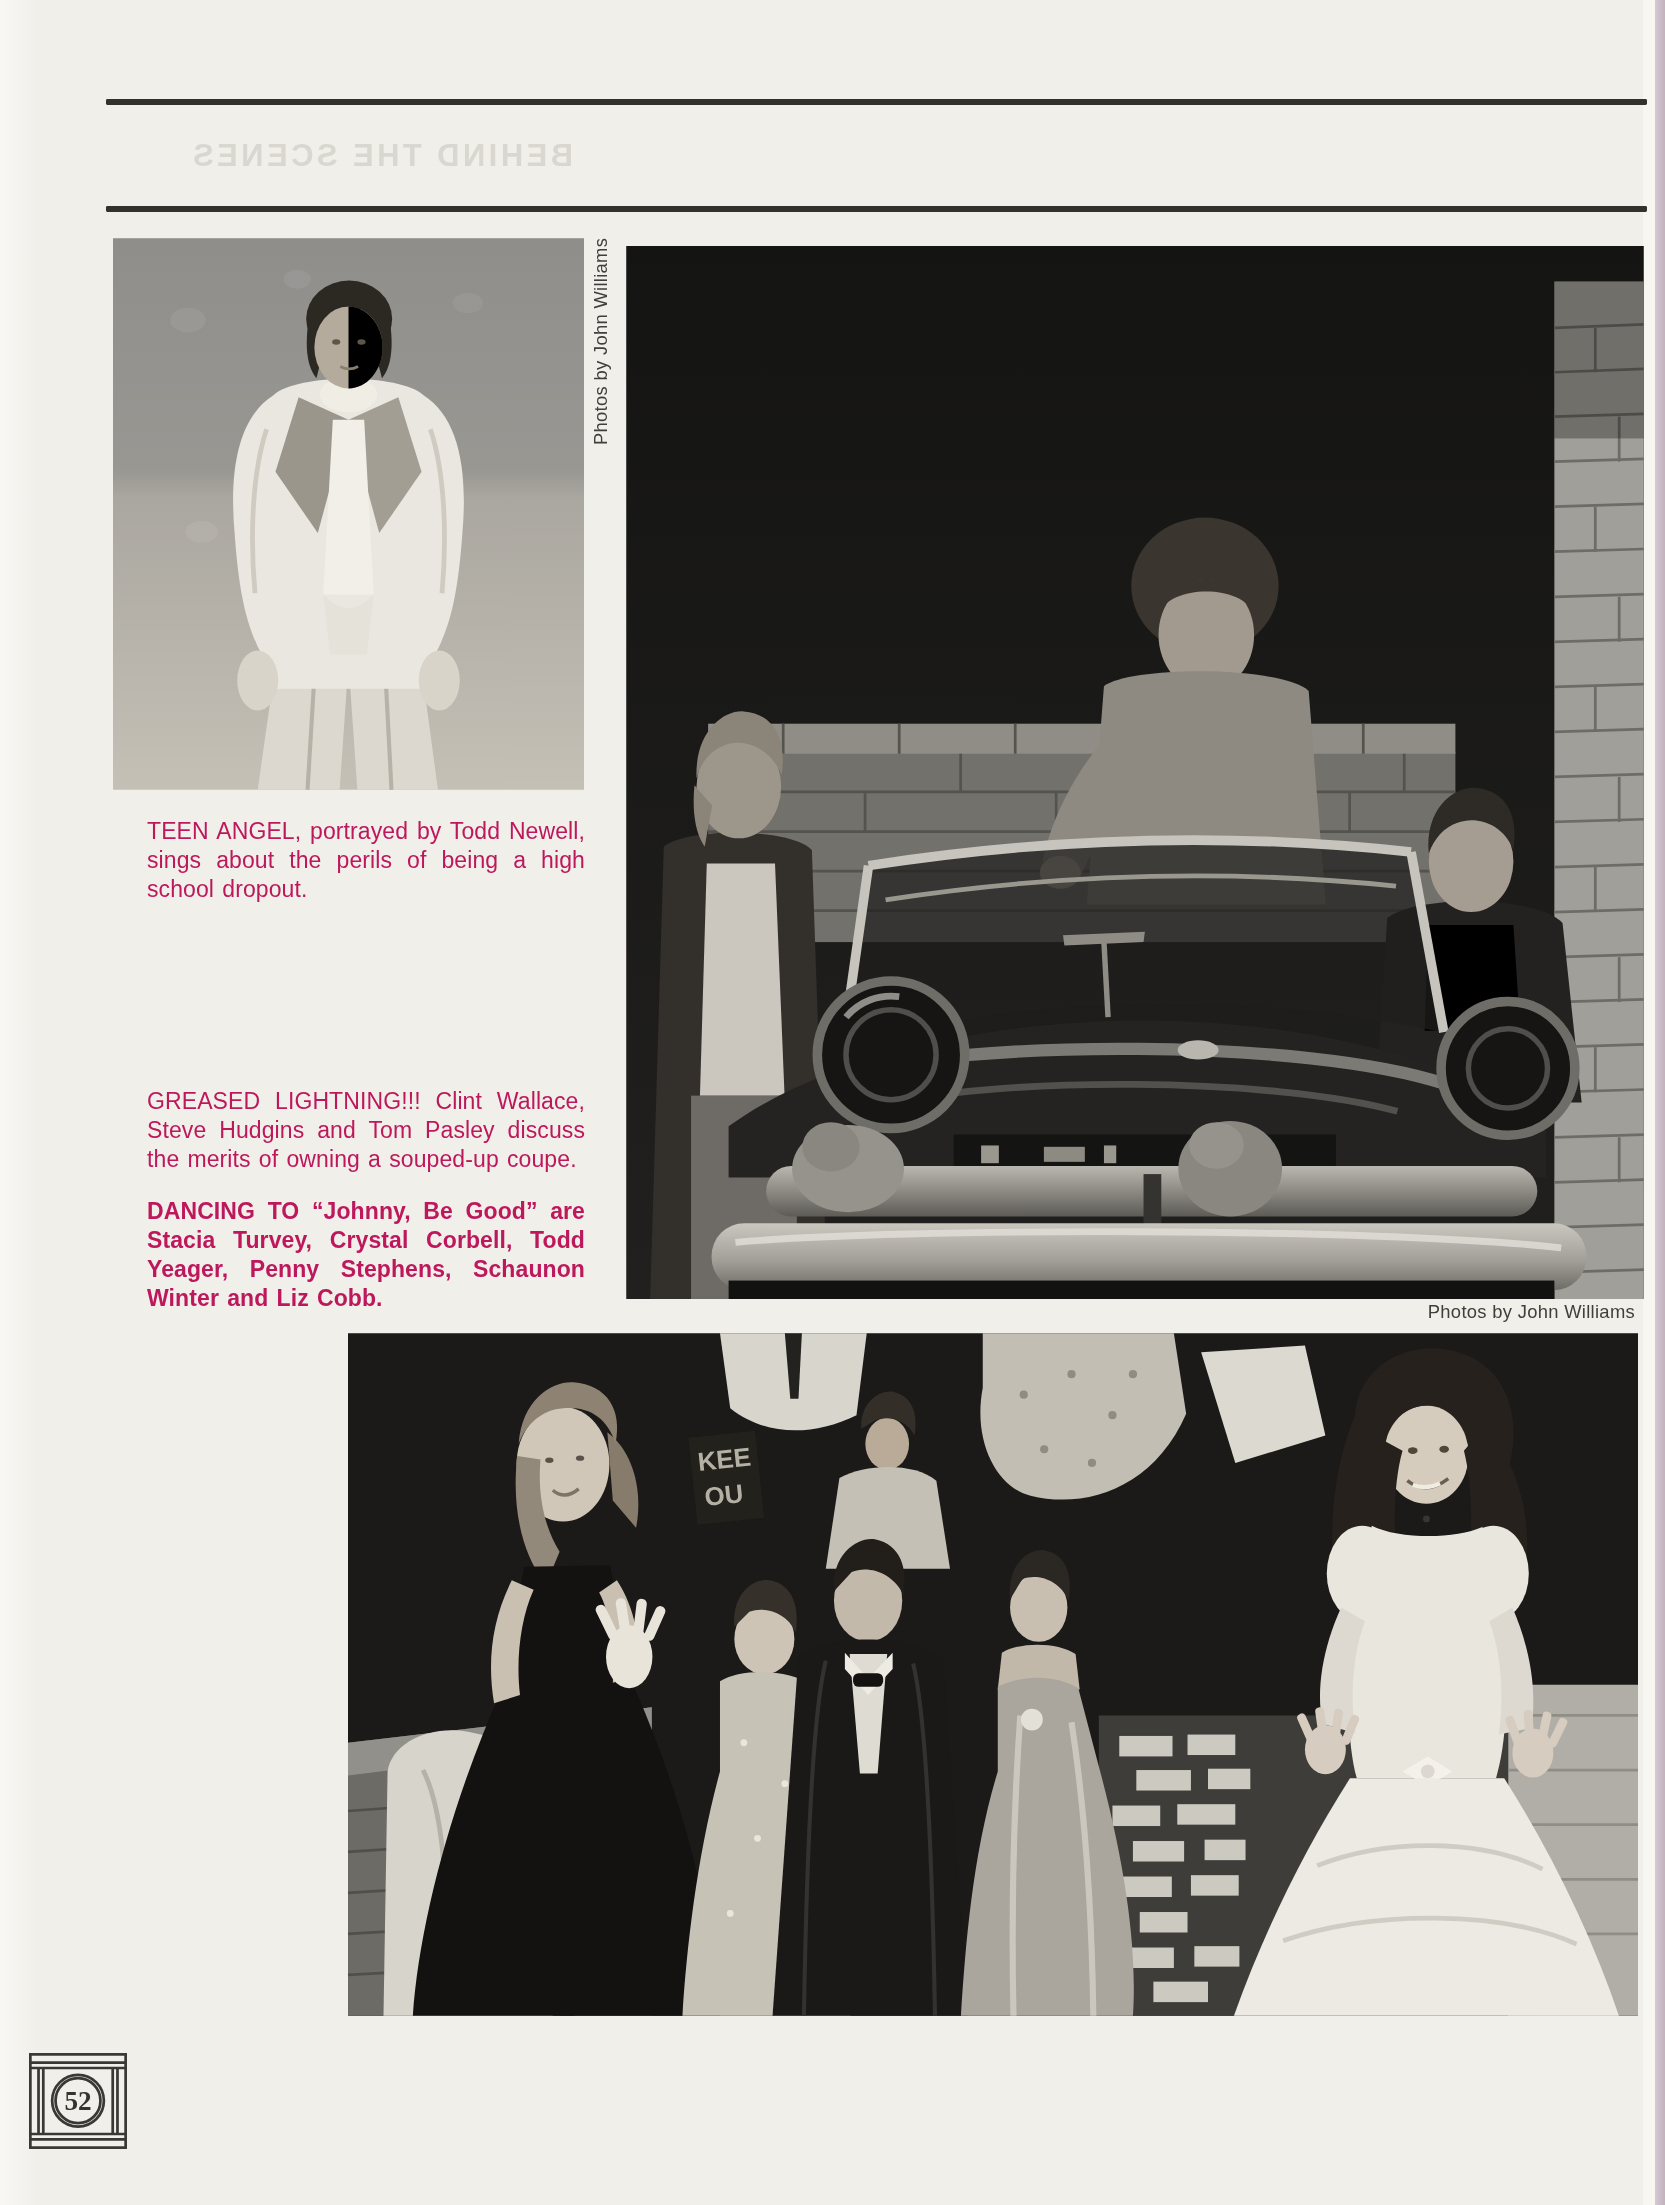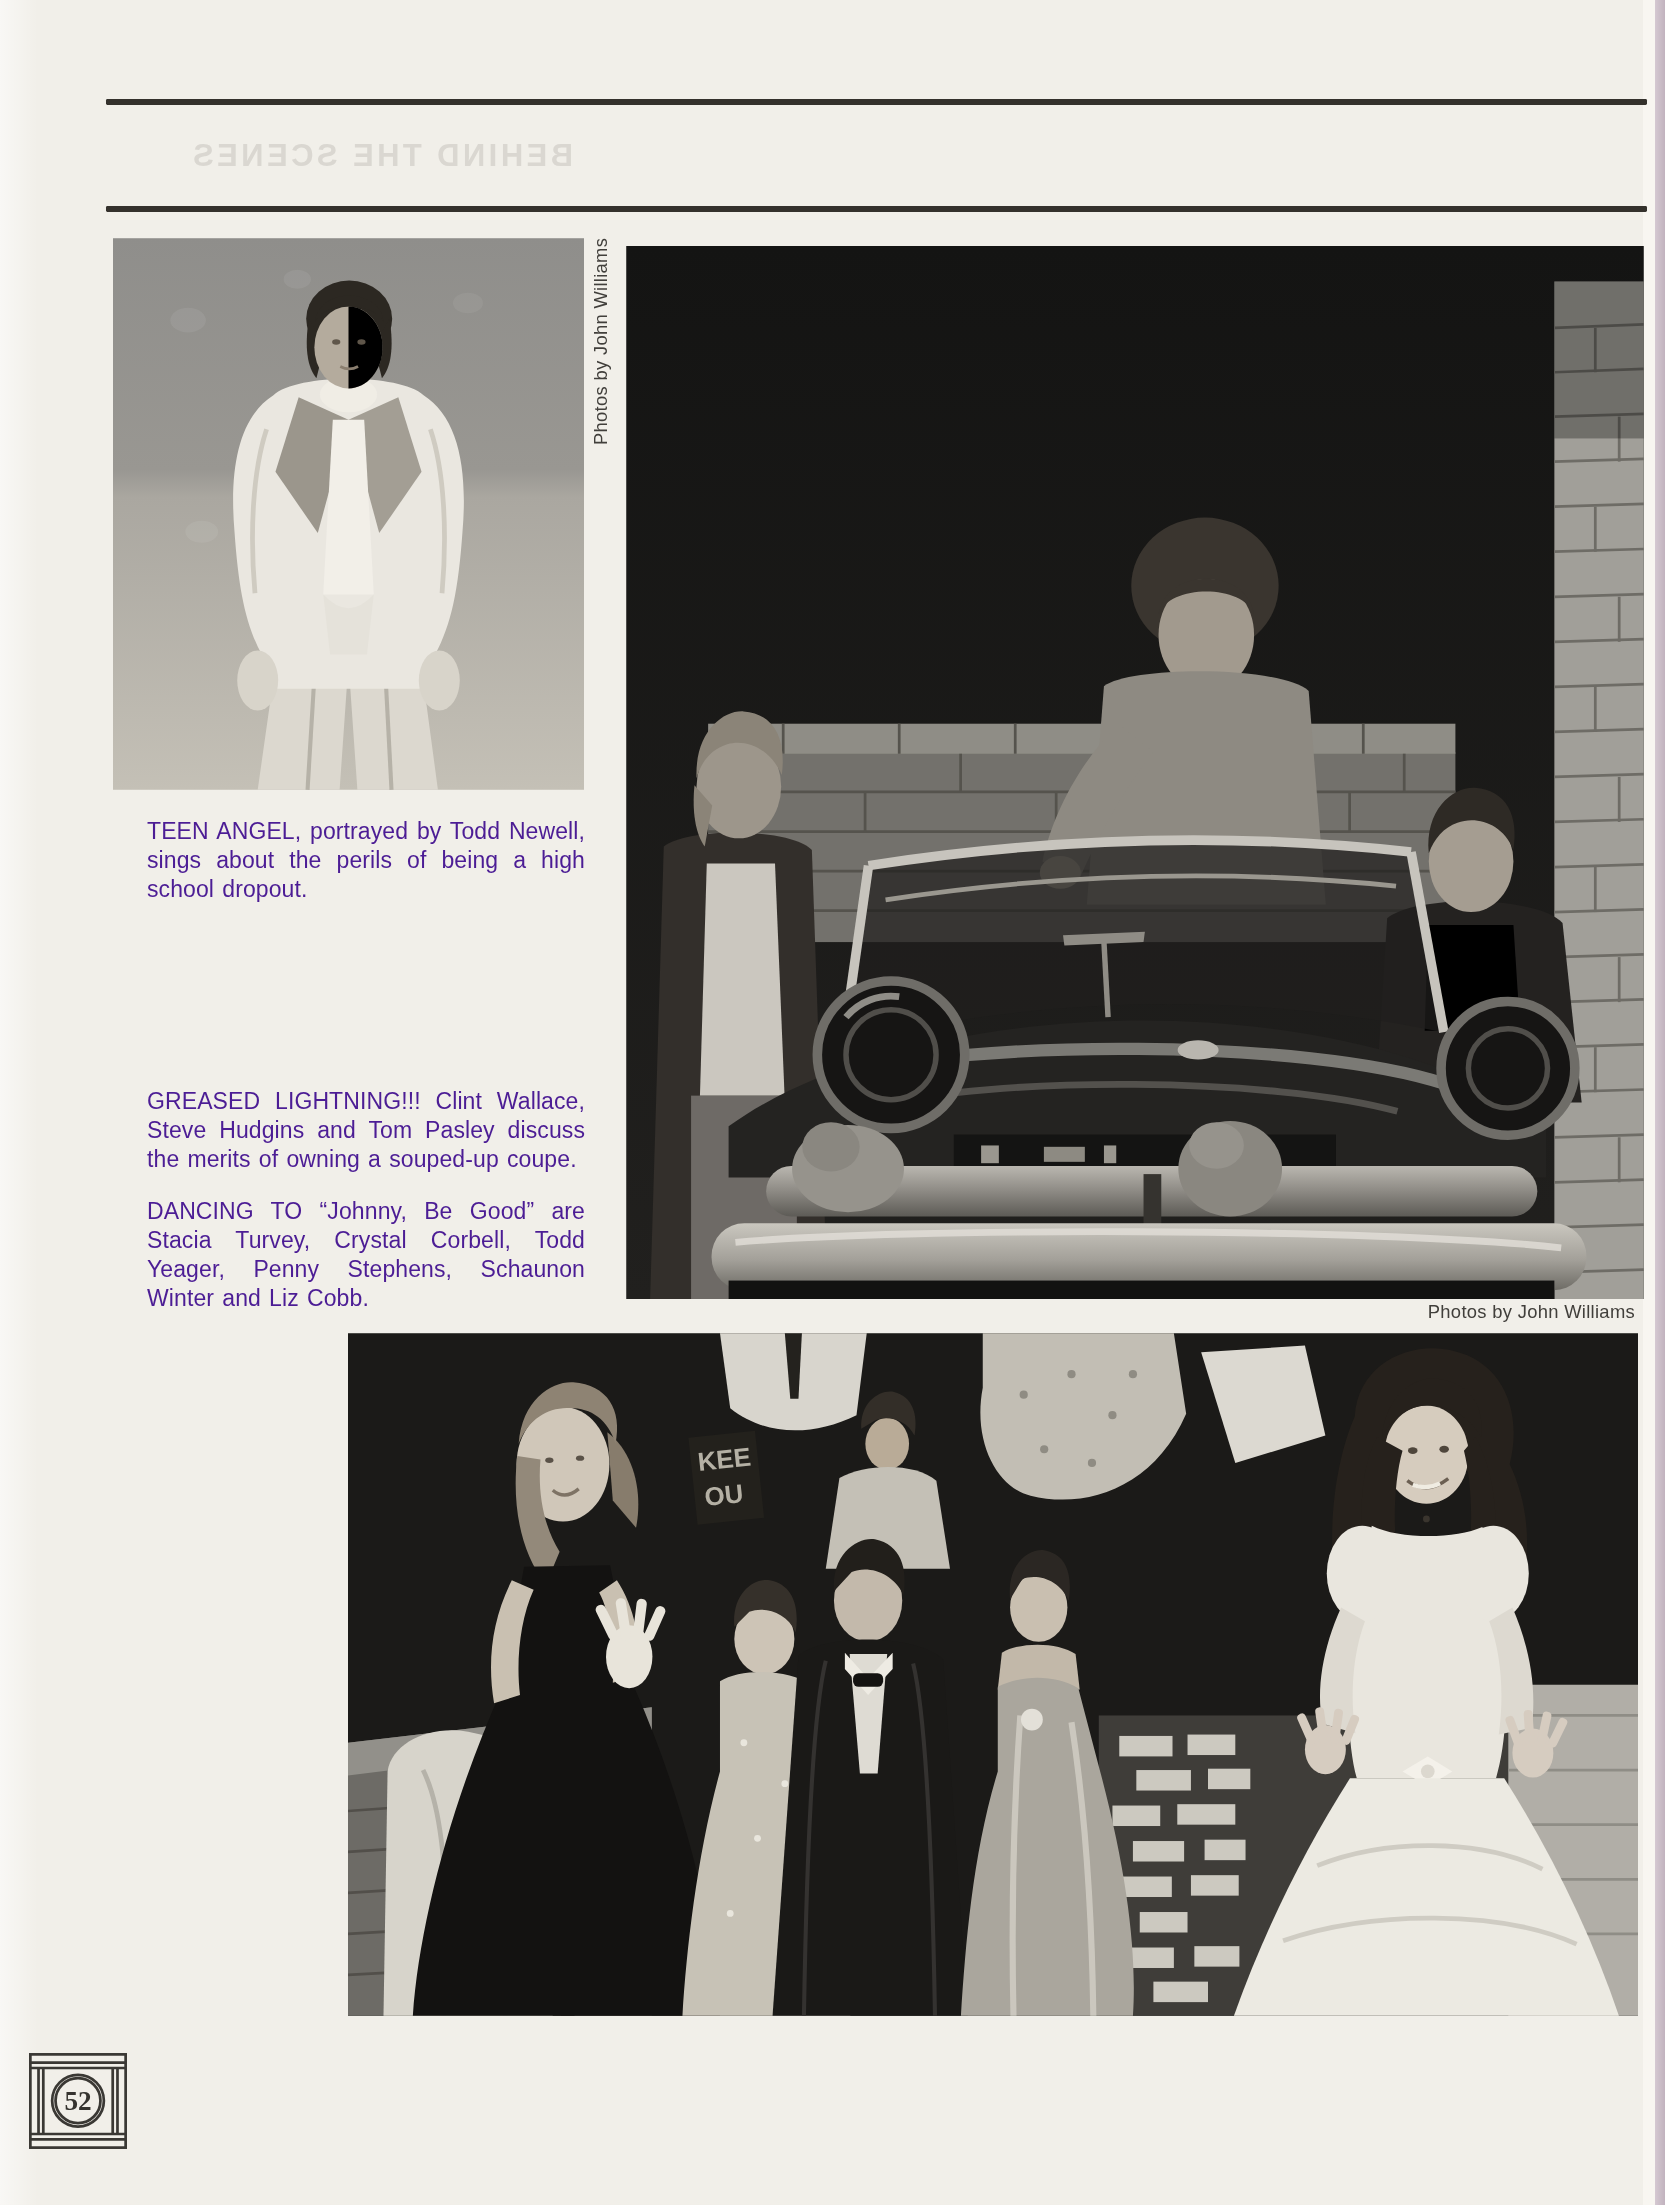--- a/index.html
+++ b/index.html
@@ -9,21 +9,21 @@
   .edge-pink-right{position:absolute;left:1655px;top:0;width:11px;height:2205px;background:linear-gradient(to right,#d5c9d2,#bfb0bc);}
   .rule{position:absolute;left:106px;width:1541px;height:6.1px;background:#34312c;border-radius:1.4px;}
   .rule-top{top:99px;}
   .rule-bottom{top:206px;}
   .show-through{position:absolute;left:273px;top:138px;width:300px;text-align:center;
     font-size:31px;letter-spacing:3.4px;font-weight:bold;color:rgba(158,155,146,.28);
     transform:scaleX(-1);white-space:nowrap;}
   .photo{position:absolute;display:block;}
   .photo svg{display:block;}
   .caption{position:absolute;left:147px;width:438px;font-size:23px;line-height:29px;
-    color:#4c1d95;text-align:justify;letter-spacing:0.1px;word-spacing:1.7px;}
+    color:#be185d;text-align:justify;letter-spacing:0.1px;word-spacing:1.7px;}
   .credit{font-size:18.4px;color:#413f3b;letter-spacing:0.3px;}
   .credit-vertical{position:absolute;left:590px;top:445px;width:199px;white-space:nowrap;
     transform-origin:0 0;transform:rotate(-90deg);}
   .credit-bottom{position:absolute;left:956px;top:1301px;width:679px;text-align:right;}
   .ornament{position:absolute;left:29px;top:2053px;width:98px;height:96px;}
 </style>
 </head>
 <body>
 
 <div class="edge-left"></div>
@@ -226,21 +226,21 @@
   <rect x="125" y="1432" width="1282" height="98" rx="48" fill="url(#chrome2)"></rect>
   <path d="M160 1460 C400 1438 1100 1438 1370 1468" stroke="#e2dfd8" stroke-width="10" fill="none" opacity="0.8"></path>
   <rect x="150" y="1516" width="1210" height="27" fill="#121211"></rect>
 </svg>
 </div>
 
 <div class="caption" style="top:817px;">TEEN ANGEL, portrayed by Todd Newell, sings about the perils of being a high school dropout.</div>
 
 <div class="caption" style="top:1087px;">GREASED LIGHTNING!!! Clint Wallace, Steve Hudgins and Tom Pasley discuss the merits of owning a souped-up coupe.</div>
 
-<div class="caption" style="top:1197px;">DANCING TO “Johnny, Be Good” are Stacia Turvey, Crystal Corbell, Todd Yeager, Penny Stephens, Schaunon Winter and Liz Cobb.</div>
+<div class="caption" style="top:1197px;font-weight:bold;">DANCING TO “Johnny, Be Good” are Stacia Turvey, Crystal Corbell, Todd Yeager, Penny Stephens, Schaunon Winter and Liz Cobb.</div>
 
 <div class="credit credit-bottom">Photos by John Williams</div>
 
 <div class="photo" style="left:348px;top:1333px;width:1290px;height:683px;">
 <svg width="1290" height="683" viewBox="0 0 1890 1000">
   <rect width="1890" height="1000" fill="#1b1a18"></rect>
 
   <path d="M0 600 L445 548 L445 1000 L0 1000 Z" fill="#6d6b66"></path>
   <path d="M0 600 L445 548 L445 592 L0 648 Z" fill="#92908a"></path>
   <g stroke="#524f4a" stroke-width="4">

